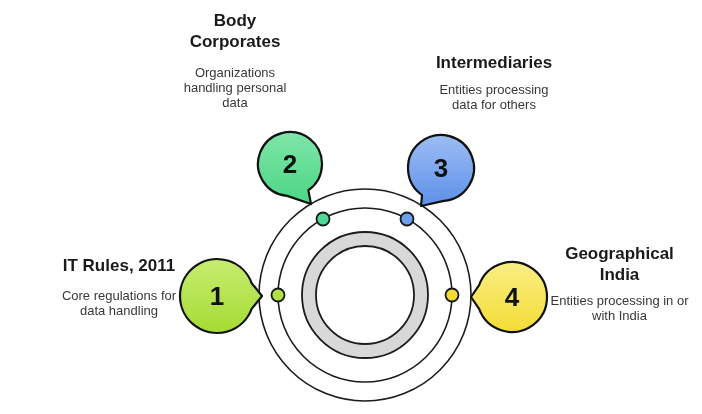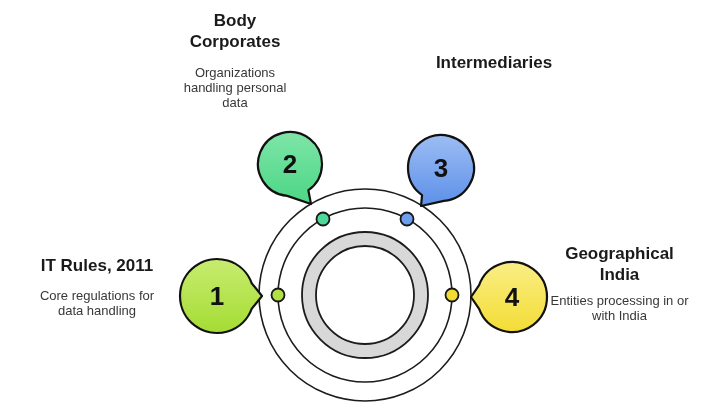--- a/index.html
+++ b/index.html
@@ -32,21 +32,21 @@
     color: #1a1a1a;
     margin: 0 auto;
   }
   .label-desc {
     font-size: 13px;
     font-weight: 400;
     line-height: 15px;
     color: #383838;
     margin: 0 auto;
   }
-  .block-1 { left: 12px;  top: 255px; width: 170px; }
+  .block-1 { left: 34px;  top: 255px; width: 170px; }
   .block-1 .label-desc  { max-width: 132px; margin-top: 12px; }
   .block-2 { left: 150px; top: 10px;  width: 170px; }
   .block-2 .label-title { max-width: 112px; }
   .block-2 .label-desc  { max-width: 126px; margin-top: 13px; }
   .block-3 { left: 409px; top: 52px;  width: 170px; }
   .block-3 .label-desc  { max-width: 130px; margin-top: 9px; }
   .block-4 { left: 537px; top: 243px; width: 165px; }
   .block-4 .label-title { max-width: 132px; }
   .block-4 .label-desc  { max-width: 138px; margin-top: 8px; }
   .balloon-number {
@@ -118,20 +118,21 @@
     <div class="label-desc">Core regulations for data handling</div>
   </div>
 
   <div class="label-block block-2">
     <div class="label-title">Body Corporates</div>
     <div class="label-desc">Organizations handling personal data</div>
   </div>
 
   <div class="label-block block-3">
     <div class="label-title">Intermediaries</div>
+    <div class="label-desc">Entities processing data for others</div>
   </div>
 
   <div class="label-block block-4">
     <div class="label-title">Geographical India</div>
     <div class="label-desc">Entities processing in or with India</div>
   </div>
 
 </div>
 
 </body></html>

